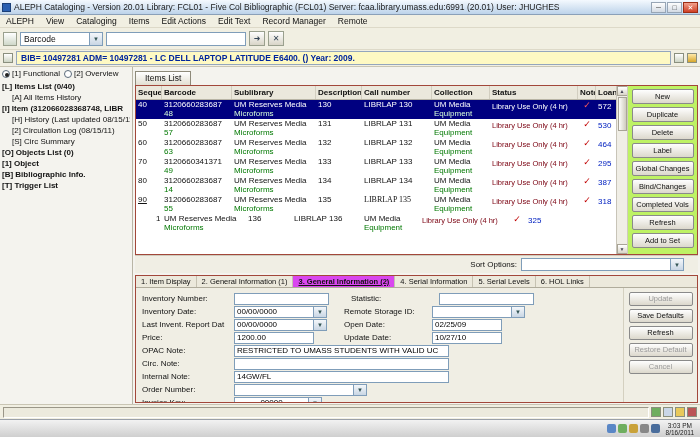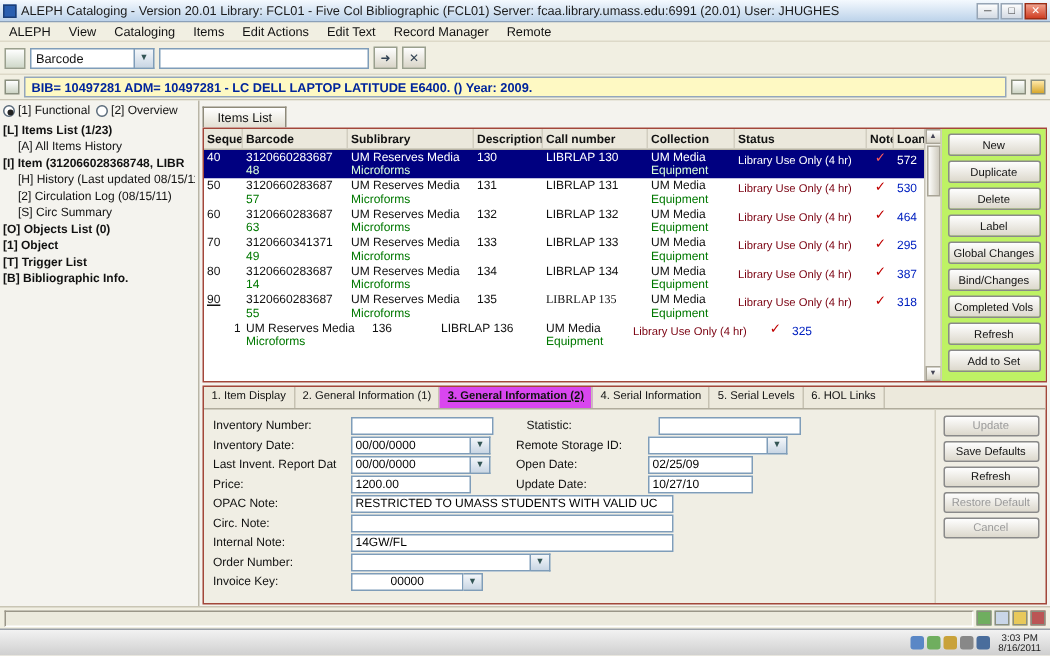--- a/index.html
+++ b/index.html
@@ -154,30 +154,30 @@
       <div class="radio">
         <span class="rdot on"></span>
         <span>[1] Functional</span>
       </div>
       <div class="radio">
         <span class="rdot"></span>
         <span>[2] Overview</span>
       </div>
     </div>
     <div class="tree">
-        <div class="tree-item bold">[L] Items List (1/23)</div>
+        <div class="tree-item bold">[L] Items List (0/40)</div>
         <div class="tree-item ind">[A] All Items History</div>
         <div class="tree-item bold">[I] Item (312066028368748, LIBR</div>
         <div class="tree-item ind">[H] History (Last updated 08/15/11)</div>
         <div class="tree-item ind">[2] Circulation Log (08/15/11)</div>
         <div class="tree-item ind">[S] Circ Summary</div>
         <div class="tree-item bold">[O] Objects List (0)</div>
         <div class="tree-item bold">[1] Object</div>
+        <div class="tree-item bold">[B] Bibliographic Info.</div>
         <div class="tree-item bold">[T] Trigger List</div>
-        <div class="tree-item bold">[B] Bibliographic Info.</div>
       </div>
   </div>
 
   <div class="main">
     <div class="items-tab-row">
       <div class="items-tab">Items List</div>
     </div>
 
     <div class="top-frame">
       <div class="table-wrap">
@@ -427,20 +427,27 @@
           <div class="abtn">Delete</div>
           <div class="abtn">Label</div>
           <div class="abtn">Global Changes</div>
           <div class="abtn">Bind/Changes</div>
           <div class="abtn">Completed Vols</div>
           <div class="abtn">Refresh</div>
           <div class="abtn">Add to Set</div>
         </div>
       </div>
 
+    <div class="sort-row">
+      <span class="sort-label">Sort Options:</span>
+      <div class="combo">
+        <div class="sort-box"></div>
+        <div class="combo-arrow" style="height:13px;line-height:12px">▼</div>
+      </div>
+    </div>
 
     <div class="lower-frame">
       <div class="ftabs">
           <div class="ftab">1. Item Display</div>
           <div class="ftab">2. General Information (1)</div>
           <div class="ftab active">3. General Information (2)</div>
           <div class="ftab">4. Serial Information</div>
           <div class="ftab">5. Serial Levels</div>
           <div class="ftab">6. HOL Links</div>
         </div>

